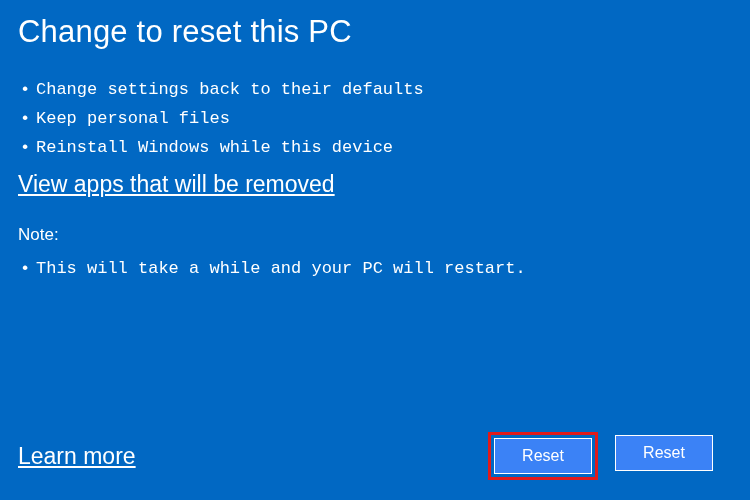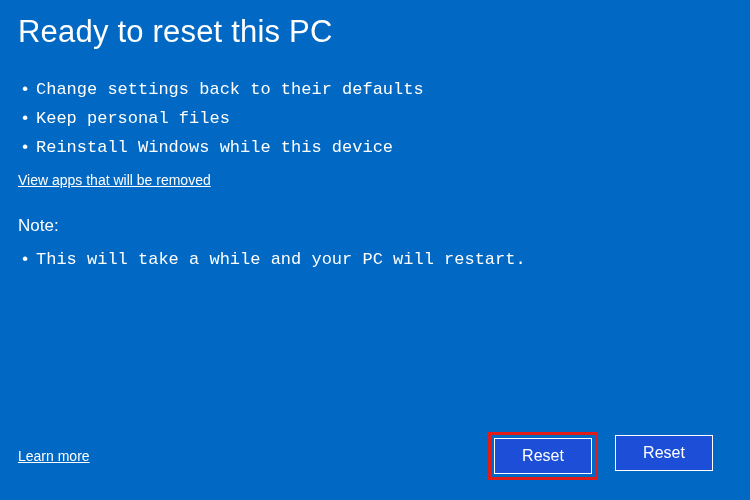--- a/index.html
+++ b/index.html
@@ -35,42 +35,42 @@
     }
     .bullet-list li::before {
       content: "•";
       position: absolute;
       left: 2px;
       top: 0;
     }
     .link {
       color: #ffffff;
       text-decoration: underline;
-      font-size: 14px;
+      font-size: 23px;
       cursor: pointer;
       display: inline-block;
     }
     .note-section {
       margin-top: 27px;
     }
     .footer {
       position: absolute;
       left: 18px;
       right: 34px;
       bottom: 20px;
       display: flex;
       align-items: center;
       justify-content: space-between;
     }
     .buttons {
       display: flex;
       gap: 14px;
     }
     .btn {
-      background: #1d4ed8;
+      background: #3b82f6;
       color: #ffffff;
       border: 1.5px solid #ffffff;
       padding: 8px 0;
       width: 98px;
       font-size: 16px;
       font-family: inherit;
       font-weight: 300;
       cursor: pointer;
       text-align: center;
     }
@@ -78,21 +78,21 @@
       padding: 3px;
     }
     .btn-wrap.highlighted {
       border: 3px solid #e11a1a;
       padding: 3px;
     }
   </style>
 </head>
 <body>
 
-<h1 class="title">Ready to reset this PC</h1>
+<h1 class="title">Change to reset this PC</h1>
 
 <div>
   <ul class="bullet-list">
     <li>Change settings back to their defaults</li>
     <li>Keep personal files</li>
     <li>Reinstall Windows while this device</li>
   </ul>
   <a class="link">View apps that will be removed</a>
 </div>
 

